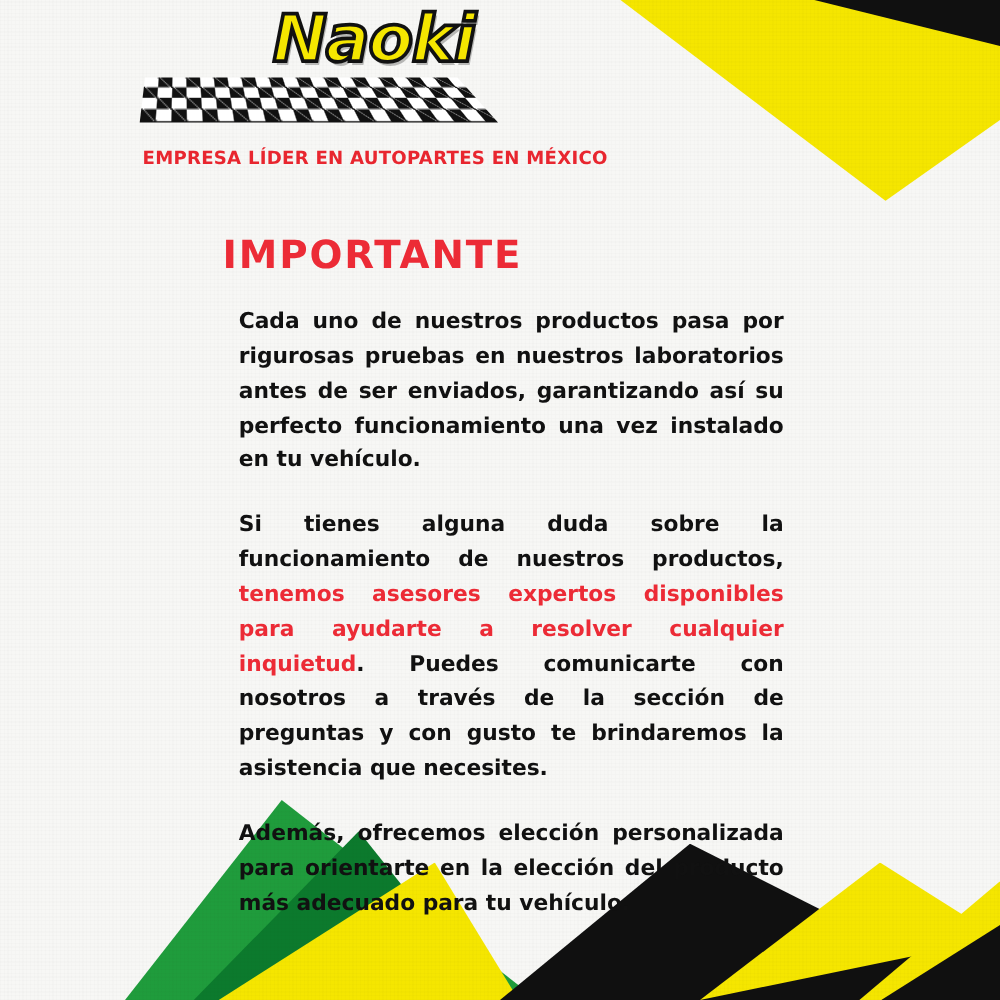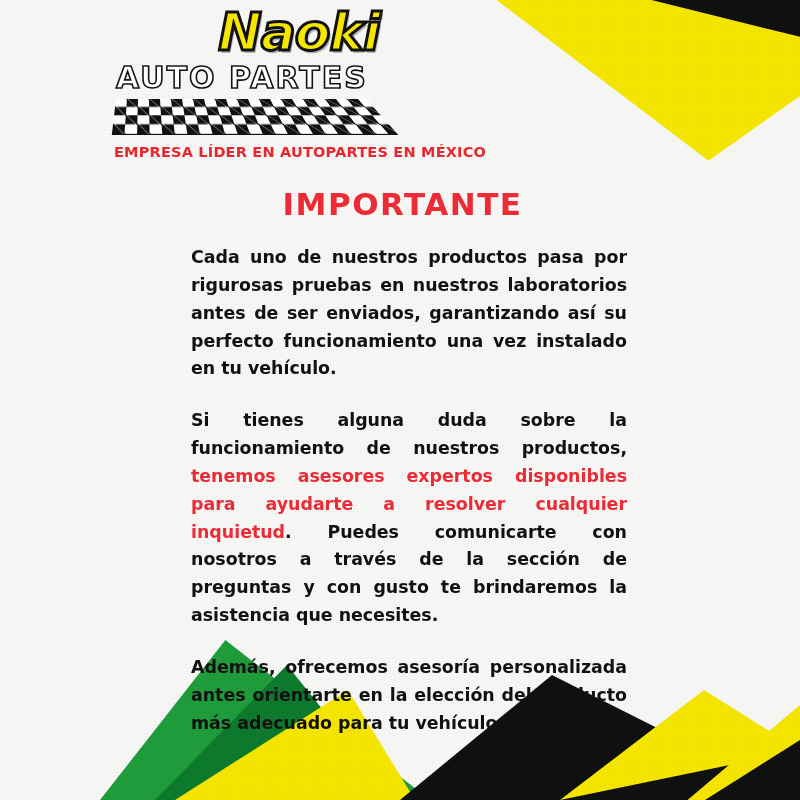--- a/index.html
+++ b/index.html
@@ -138,21 +138,21 @@
       linear-gradient(45deg, #111 25%, transparent 25%, transparent 75%, #111 75%),
       linear-gradient(45deg, #111 25%, transparent 25%, transparent 75%, #111 75%);
     background-size: 22px 17px;
     background-position: 0 0, 11px 8.5px;
     background-color: #ffffff;
     transform: perspective(120px) rotateX(26deg) skewX(-6deg);
     transform-origin: left top;
     border-bottom: 1px solid #111;
   }
   #tagline {
-    margin: 10px 0 0 2px;
+    margin: 22px 0 0 2px;
     font-family: "DejaVu Sans", sans-serif;
     font-weight: bold;
     font-size: 14.5px;
     color: #e8262f;
     letter-spacing: 0.2px;
     white-space: nowrap;
   }
 
   
   #content {
@@ -162,21 +162,20 @@
     width: 452px;
     z-index: 10;
   }
   #important-title {
     font-family: "DejaVu Sans", sans-serif;
     font-weight: bold;
     font-size: 31px;
     color: #ec2b36;
     letter-spacing: 1.5px;
     margin: 0 0 22px 3px;
-    text-align: center;
   }
   .para {
     font-family: "DejaVu Sans", sans-serif;
     font-weight: bold;
     font-size: 17.4px;
     line-height: 1.60;
     color: #111111;
     text-align: justify;
     text-justify: inter-word;
     margin: 0 0 24px 16px;
@@ -196,29 +195,28 @@
   <div class="corner-shape" id="bl-green"></div>
   <div class="corner-shape" id="bl-green-dark"></div>
   <div class="corner-shape" id="bl-yellow"></div>
   <div class="corner-shape" id="br-black"></div>
   <div class="corner-shape" id="br-yellow"></div>
   <div class="corner-shape" id="br-yellow2"></div>
   <div class="corner-shape" id="br-black2"></div>
 
   <div id="header">
     <div id="brand-name">Naoki</div>
-    <div id="brand-sub">AUTO PARTES</div>
     <div id="checker"></div>
     <div id="tagline">EMPRESA LÍDER  EN AUTOPARTES EN MÉXICO</div>
   </div>
 
   <div id="content">
     <div id="important-title">IMPORTANTE</div>
 
     <p class="para">Cada uno de nuestros productos pasa por rigurosas pruebas en nuestros laboratorios antes de ser enviados, garantizando así su perfecto funcionamiento una vez instalado en tu vehículo.</p>
 
     <p class="para"><span>Si tienes alguna duda sobre la funcionamiento de nuestros productos, </span><span class="hl">tenemos asesores expertos disponibles para ayudarte a resolver cualquier inquietud</span><span>. Puedes comunicarte con nosotros a través de la sección de preguntas y con gusto te brindaremos la asistencia que necesites.</span></p>
 
-    <p class="para">Además, ofrecemos asesoría personalizada antes orientarte en la elección del producto más adecuado para tu vehículo.</p>
+    <p class="para">Además, ofrecemos elección personalizada para orientarte en la elección del producto más adecuado para tu vehículo.</p>
   </div>
 
   <div id="paper-texture"></div>
 </div>
 
 </body></html>

